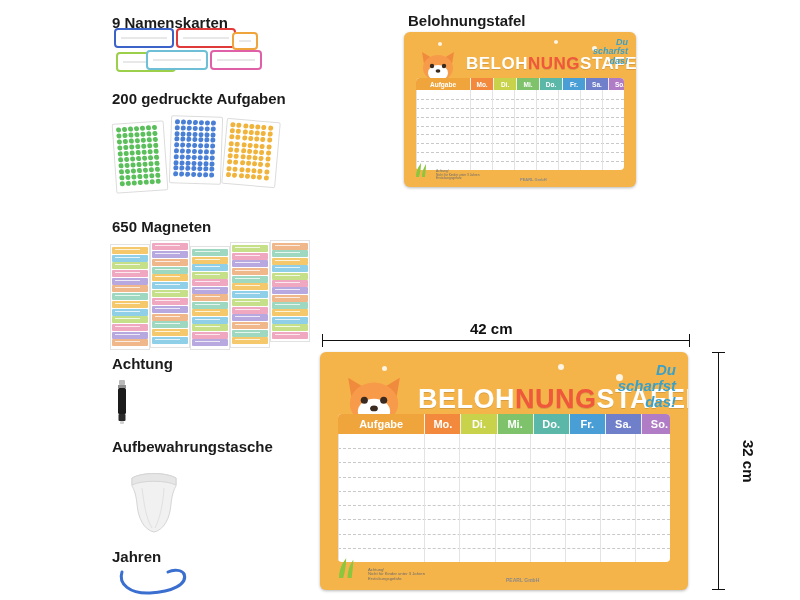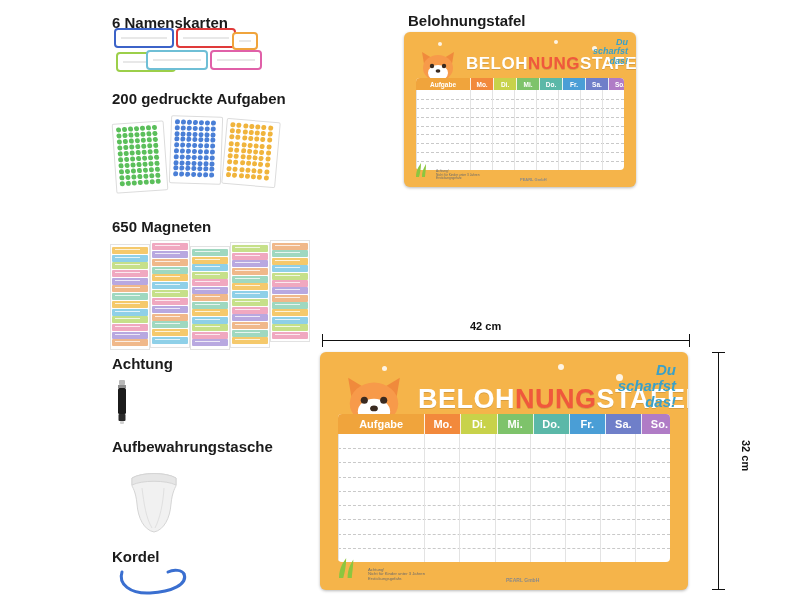--- a/index.html
+++ b/index.html
@@ -85,32 +85,32 @@
   .fox{position:absolute;}
   .grass{position:absolute;}
   .fineprint{position:absolute;color:#6b6b6b;line-height:1.15;}
   .logo{position:absolute;color:#8a8a8a;font-weight:700;}
   .dotdeco{position:absolute;border-radius:50%;background:#ffffff;opacity:.85;}
 
   
   .dim-h{position:absolute;height:1px;background:#111;}
   .dim-v{position:absolute;width:1px;background:#111;}
   .tick{position:absolute;background:#111;}
-  .dimtxt{position:absolute;font-weight:700;font-size:11px;color:#111;text-align:center;}
+  .dimtxt{position:absolute;font-weight:700;font-size:15px;color:#111;text-align:center;}
   .dimtxt.vert{writing-mode:vertical-rl;}
 </style>
 </head>
 <body>
 
-<div class="lbl" style="left:112px;top:14px;">6 Namenskarten</div>
+<div class="lbl" style="left:112px;top:14px;">9 Namenskarten</div>
 <div class="lbl" style="left:112px;top:90px;">200 gedruckte Aufgaben</div>
 <div class="lbl" style="left:112px;top:218px;">650 Magneten</div>
 <div class="lbl" style="left:112px;top:355px;">Achtung</div>
 <div class="lbl" style="left:112px;top:438px;">Aufbewahrungstasche</div>
-<div class="lbl" style="left:112px;top:548px;">Kordel</div>
+<div class="lbl" style="left:112px;top:548px;">Jahren</div>
 <div class="lbl" style="left:408px;top:12px;">Belohnungstafel</div>
 
 <div id="namecards">
   <div class="ncard" style="left:2px;  top:0px;  width:56px;height:16px;border:2px solid #3c63c8;">
       <i></i>
     </div>
   <div class="ncard" style="left:64px; top:0px;  width:56px;height:16px;border:2px solid #e03a3a;">
       <i></i>
     </div>
   <div class="ncard" style="left:120px;top:4px;  width:22px;height:14px;border:2px solid #f0a43c;">

